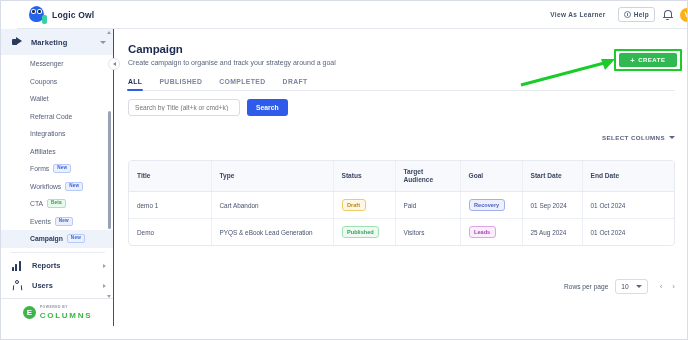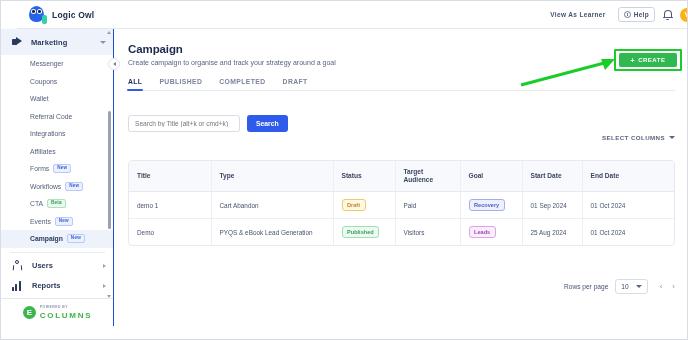--- a/index.html
+++ b/index.html
@@ -252,21 +252,21 @@
   .tab {
     font-size: 6.8px; font-weight: bold; letter-spacing: .4px;
     color: #7b849b; padding-bottom: 5px; position: relative;
   }
   .tab.active { color: #1b2a4e; }
   .tab.active::after {
     content:""; position: absolute; left: -1px; right: -1px; bottom: -1px;
     height: 2px; background: #2f5bea; border-radius: 1px;
   }
 
-  .search-row { display: flex; align-items: center; gap: 7px; margin-top: 24px; }
+  .search-row { display: flex; align-items: center; gap: 7px; margin-top: 8px; }
   .search-input {
     width: 112px; height: 17px;
     border: 1px solid #d7dce7; border-radius: 3px;
     background: #fff; font-size: 6.6px; color: #98a1b4;
     padding: 0 6px; font-family: "Liberation Sans", sans-serif;
     outline: none;
   }
   .search-btn {
     height: 17px; padding: 0 9px;
     background: #2f5bea; color: #fff;
@@ -443,33 +443,33 @@
       </div>
       <div class="sub-item active">
         <span class="sub-label">Campaign</span>
         <span class="tag new">New</span>
       </div>
 
       <div class="nav-sep"></div>
 
       <div class="nav-item">
         <span class="nav-ico">
-          <span class="ico-user-head"></span>
-            <span class="ico-user-body"></span>
-        </span>
-        <span class="lbl">Users</span>
-        <span class="chev-r"></span>
-      </div>
-      <div class="nav-item">
-        <span class="nav-ico">
           <span class="bar b1"></span>
             <span class="bar b2"></span>
             <span class="bar b3"></span>
         </span>
         <span class="lbl">Reports</span>
+        <span class="chev-r"></span>
+      </div>
+      <div class="nav-item">
+        <span class="nav-ico">
+          <span class="ico-user-head"></span>
+            <span class="ico-user-body"></span>
+        </span>
+        <span class="lbl">Users</span>
         <span class="chev-r"></span>
       </div>
       <div class="nav-item">
         <span class="nav-ico">
           <span class="ins-arrow"></span>
 
         </span>
         <span class="lbl">Insights</span>
         <span class="tag beta">Beta</span>
 

